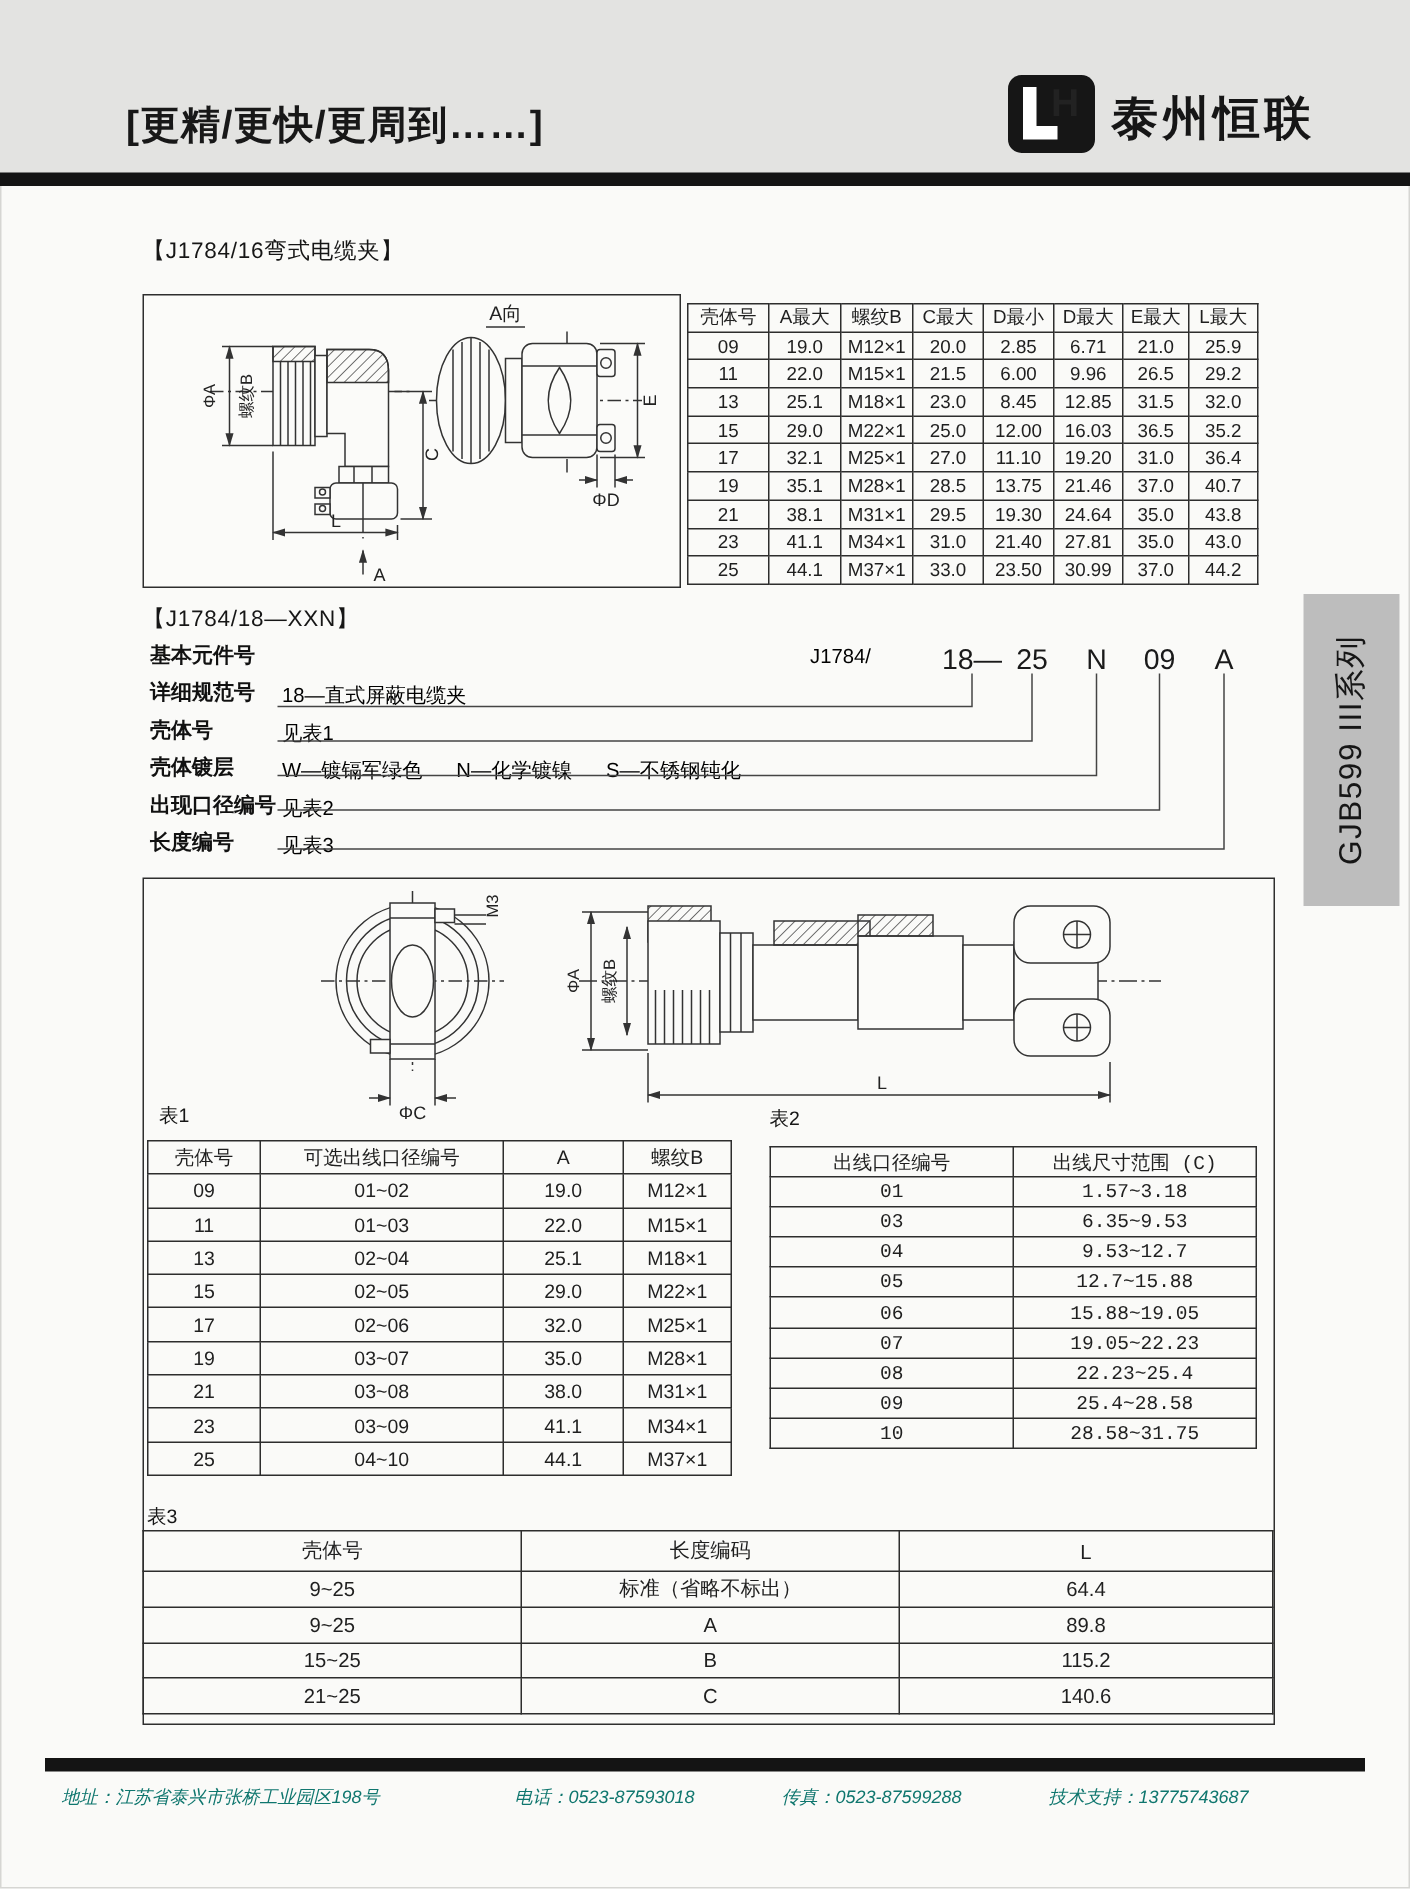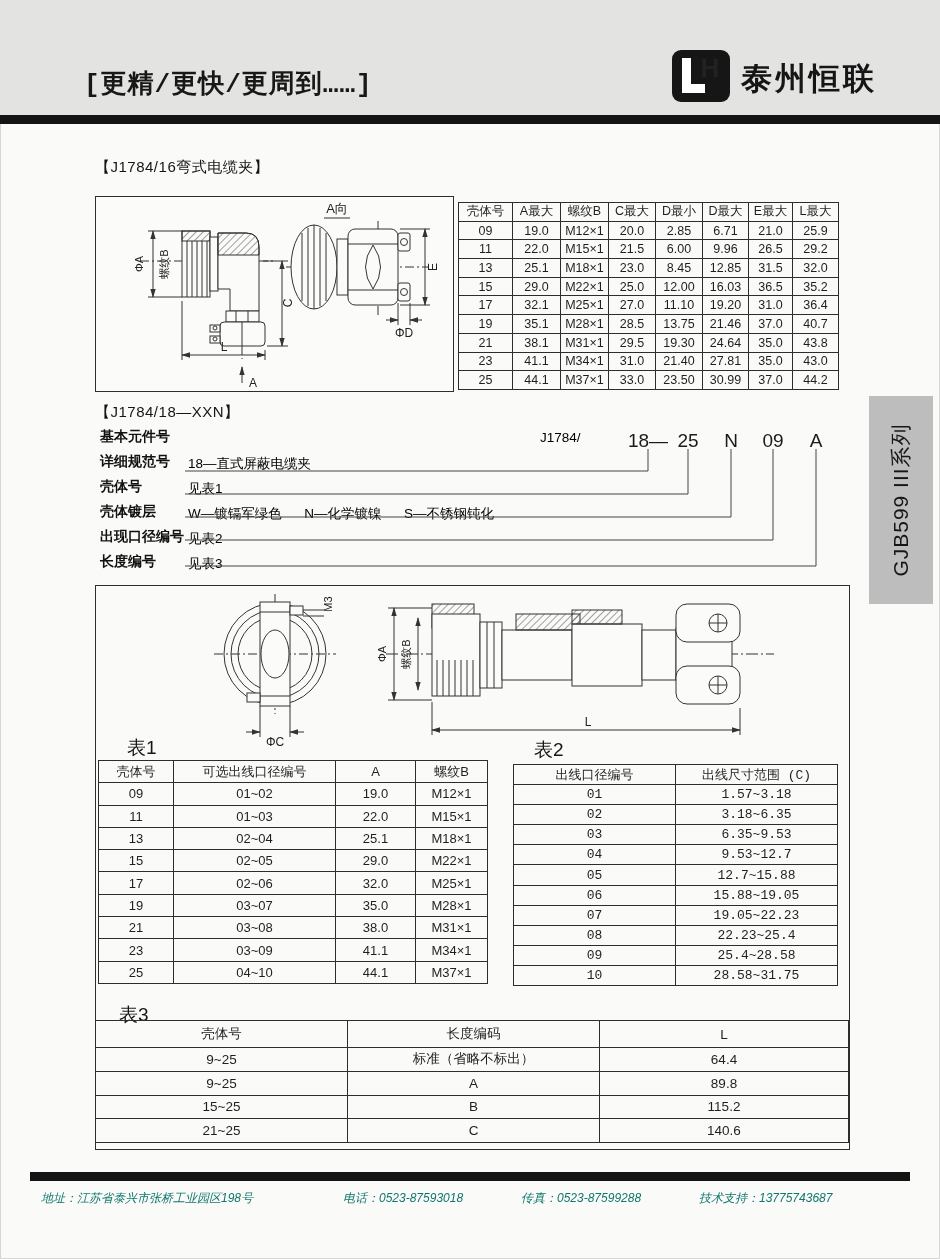--- a/index.html
+++ b/index.html
@@ -3,21 +3,21 @@
 <meta charset="utf-8">
 <style>
   html,body{margin:0;padding:0;background:#e9e9e7;}
   .page{position:relative;width:940px;height:1259px;margin:0 auto;background:#fafaf8;
         font-family:"Liberation Sans","DejaVu Sans",sans-serif;color:#1c1c1c;overflow:hidden;
         box-shadow:inset 0 0 0 1px #d6d6d3;}
   .abs{position:absolute;}
 
   
   .band{left:0;top:0;width:940px;height:116px;background:#e3e3e1;}
-  .slogan{left:84px;top:66px;font-family:Liberation Mono, monospace;
+  .slogan{left:84px;top:66px;font-family:Liberation Sans, sans-serif;
           font-weight:bold;font-size:26px;letter-spacing:1px;color:#181818;}
   .bar1{left:0;top:115px;width:940px;height:9px;background:#141414;}
   .brand{left:741px;top:58px;font-size:31px;font-weight:800;letter-spacing:3px;color:#161616;}
   .logomark{left:672px;top:50px;width:58px;height:52px;}
 
   
   .sec-title{font-size:15px;color:#161616;letter-spacing:.5px;}
 
   
   .dbox{border:1px solid #2e2e2e;background:#fbfbf9;}
@@ -26,21 +26,21 @@
 
   
   table{position:absolute;border-collapse:collapse;table-layout:fixed;background:transparent;}
   th,td{border:1px solid #2d2d2d;text-align:center;vertical-align:middle;padding:0;
         font-weight:normal;color:#1f1f1f;overflow:hidden;white-space:nowrap;}
   .ts1{left:458px;top:202px;width:380px;}   .ts1 tr{height:18.7px;} .ts1 th,.ts1 td{font-size:12.5px;}
   .t1 {left:98px; top:760px;width:389px;}   .t1 tr{height:22.3px;}  .t1 th,.t1 td{font-size:13px;}
   .t2 {left:513px;top:764px;width:324px;font-family:Liberation Mono, monospace;}   .t2 tr{height:20.1px;}  .t2 th,.t2 td{font-size:13px;}
   .t3 {left:95px; top:1020px;width:753px;}  .t3 thead tr{height:27px;} .t3 tbody tr{height:23.8px;}
   .t3 th,.t3 td{font-size:13.5px;}
-  .tbl-caption{font-size:19px;color:#161616;margin-left:21px;}
+  .tbl-caption{font-size:13px;color:#161616;}
 
   
   .pn-label{font-size:14px;font-weight:bold;color:#111;}
   .pn-value{font-size:13.5px;color:#000000;white-space:pre;}
   .pn-code{font-size:19px;color:#1a1a1a;transform:translateX(-50%);}
 
   
   .side-tab{left:869px;top:396px;width:64px;height:208px;background:#bdbdbd;
             display:flex;align-items:center;justify-content:center;}
   .side-tab span{transform:rotate(-90deg);white-space:nowrap;font-size:21px;
@@ -470,24 +470,20 @@
       <th>出线口径编号</th>
       <th>出线尺寸范围 (C)</th>
     </tr>
       </thead>
     <tbody>
         <tr>
           <td>01</td>
           <td>1.57~3.18</td>
         </tr>
         <tr>
-          <td>02</td>
-          <td>3.18~6.35</td>
-        </tr>
-        <tr>
           <td>03</td>
           <td>6.35~9.53</td>
         </tr>
         <tr>
           <td>04</td>
           <td>9.53~12.7</td>
         </tr>
         <tr>
           <td>05</td>
           <td>12.7~15.88</td>

